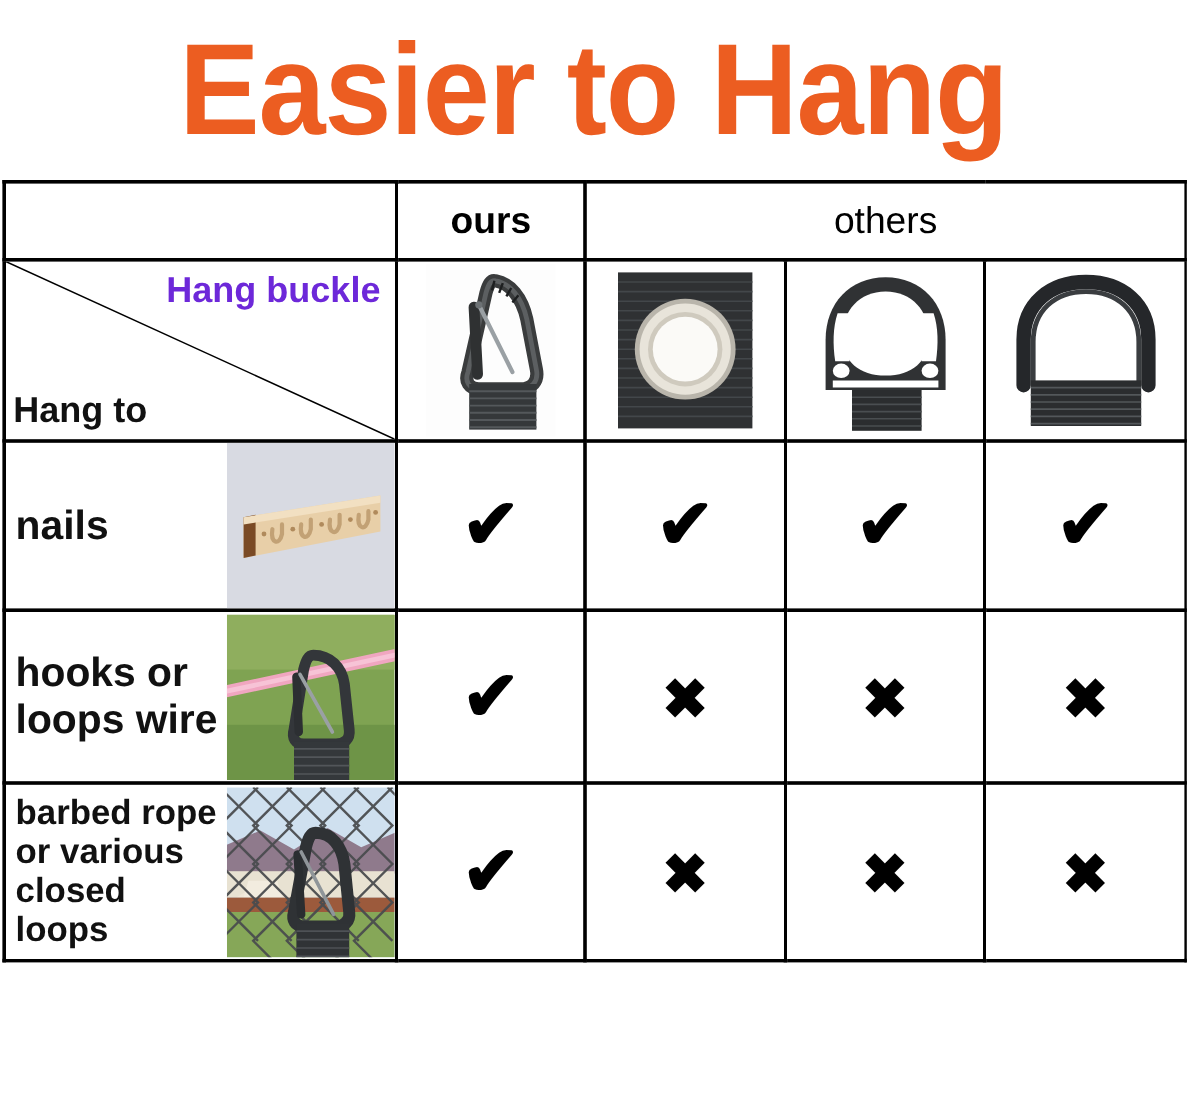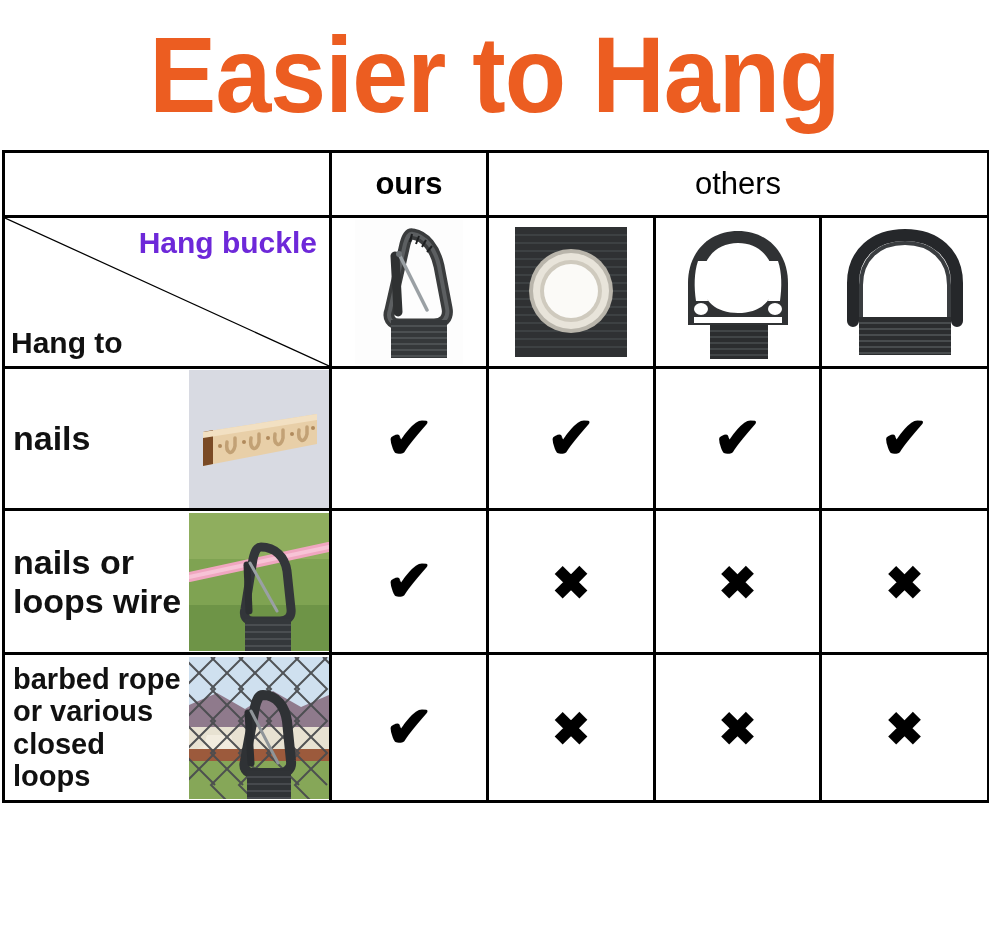--- a/index.html
+++ b/index.html
@@ -343,21 +343,21 @@
     <td class="mark-cell"><span class="mark-check">✔</span></td>
     <td class="mark-cell"><span class="mark-check">✔</span></td>
     <td class="mark-cell"><span class="mark-check">✔</span></td>
   </tr>
 
   <tr>
     <td class="row-label-cell">
       <div class="row-label-inner">
         <div class="row-label-text">
           <span>
-            <span>nails or</span><br>
+            <span>hooks or</span><br>
             <span>loops wire</span>
           </span>
         </div>
         <div class="row-thumb">
           <svg viewBox="0 0 140 138">
             <rect width="140" height="138" fill="#7fa352"></rect>
             <rect y="0" width="140" height="46" fill="#8fae5e"></rect>
             <rect y="92" width="140" height="46" fill="#6e9447"></rect>
             <path d="M0 64 L140 34" stroke="#f0a6c0" stroke-width="10" stroke-linecap="round"></path>
             <path d="M0 64 L140 34" stroke="#f7c3d6" stroke-width="4" stroke-linecap="round"></path>

